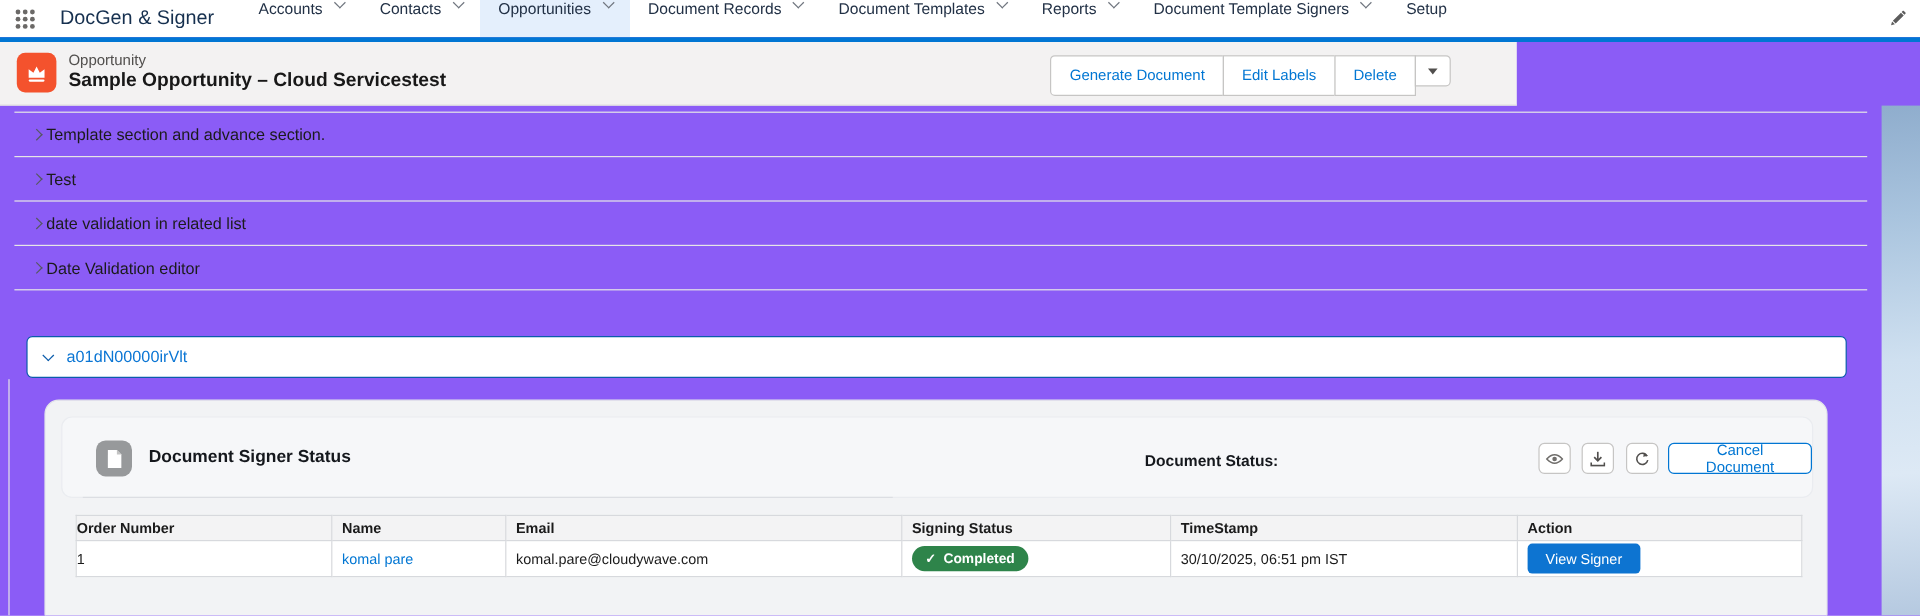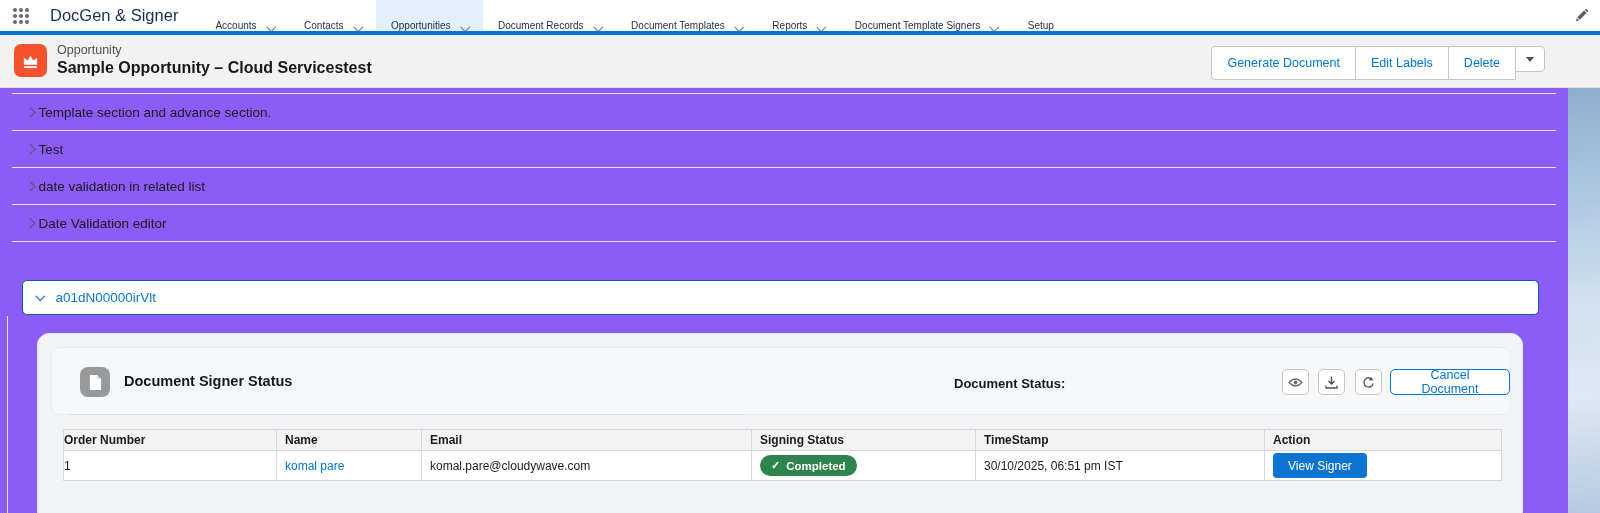--- a/index.html
+++ b/index.html
@@ -6,31 +6,31 @@
   html,body { width:1600px; height:513px; }
   body { font-family:"Liberation Sans", sans-serif; background:#fff; overflow:hidden; }
   .page { position:relative; width:1600px; height:513px; background:#8b5cf6; overflow:hidden; }
 
   
   .topnav { position:absolute; top:0; left:0; width:1600px; height:31px; background:#fff; display:flex; align-items:center; }
   .waffle { width:18px; height:16px; margin-left:13px; display:grid; grid-template-columns:repeat(3,4px); grid-template-rows:repeat(3,4px); gap:2px; cursor:pointer; }
   .waffle i { width:4px; height:4px; background:#6b6967; border-radius:50%; }
   .app-name { margin-left:19px; font-size:16.5px; color:#16304f; white-space:nowrap; }
   .tabs { display:flex; height:100%; margin-left:22px; }
-  .tab { display:flex; align-items:flex-end; gap:11px; padding:0 15px; font-size:10px; color:#223146; white-space:nowrap; cursor:pointer; }
+  .tab { display:flex; align-items:flex-start; gap:11px; padding:0 15px; font-size:13px; color:#223146; white-space:nowrap; cursor:pointer; }
   .tab.active { background:#e4effc; }
   .chev { width:6.5px; height:6.5px; border-right:1.4px solid #70767f; border-bottom:1.4px solid #70767f; display:inline-block; }
   .chev.down { transform:rotate(45deg) translate(-1px,-1px); }
   .chev.right { transform:rotate(-45deg); }
   .pencil { position:absolute; right:11px; top:8px; cursor:pointer; }
 
   .brand-bar { position:absolute; top:31px; left:0; width:1600px; height:4px; background:#0176d3; }
 
   
-  .record-header { position:absolute; top:35px; left:0; width:1600px; height:53px; background:#f3f2f2; border-bottom:1px solid #e2e1e0; }
+  .record-header { position:absolute; top:35px; left:0; width:1264px; height:53px; background:#f3f2f2; border-bottom:1px solid #e2e1e0; }
   .entity-icon { position:absolute; left:14px; top:9px; width:33px; height:33px; background:#f4522d; border-radius:7px; display:flex; align-items:center; justify-content:center; }
   .entity-label { position:absolute; left:57px; top:8px; font-size:12.5px; color:#514f4d; }
   .record-title { position:absolute; left:57px; top:24px; font-size:16px; font-weight:bold; color:#181818; }
   .btn-group { position:absolute; right:55px; top:11px; display:flex; }
   .btn { height:26px; padding:16px 15px; background:#fff; border:1px solid #c6c5c4; color:#0176d3; font-size:12.5px; display:flex; align-items:center; margin-left:-1px; cursor:pointer; white-space:nowrap; }
   .btn.first { border-radius:4px 0 0 4px; margin-left:0; }
   .btn.drop { padding:0 10px; border-radius:0 4px 4px 0; }
   .caret { width:0; height:0; border-left:4px solid transparent; border-right:4px solid transparent; border-top:5px solid #514f4d; }
 
   

